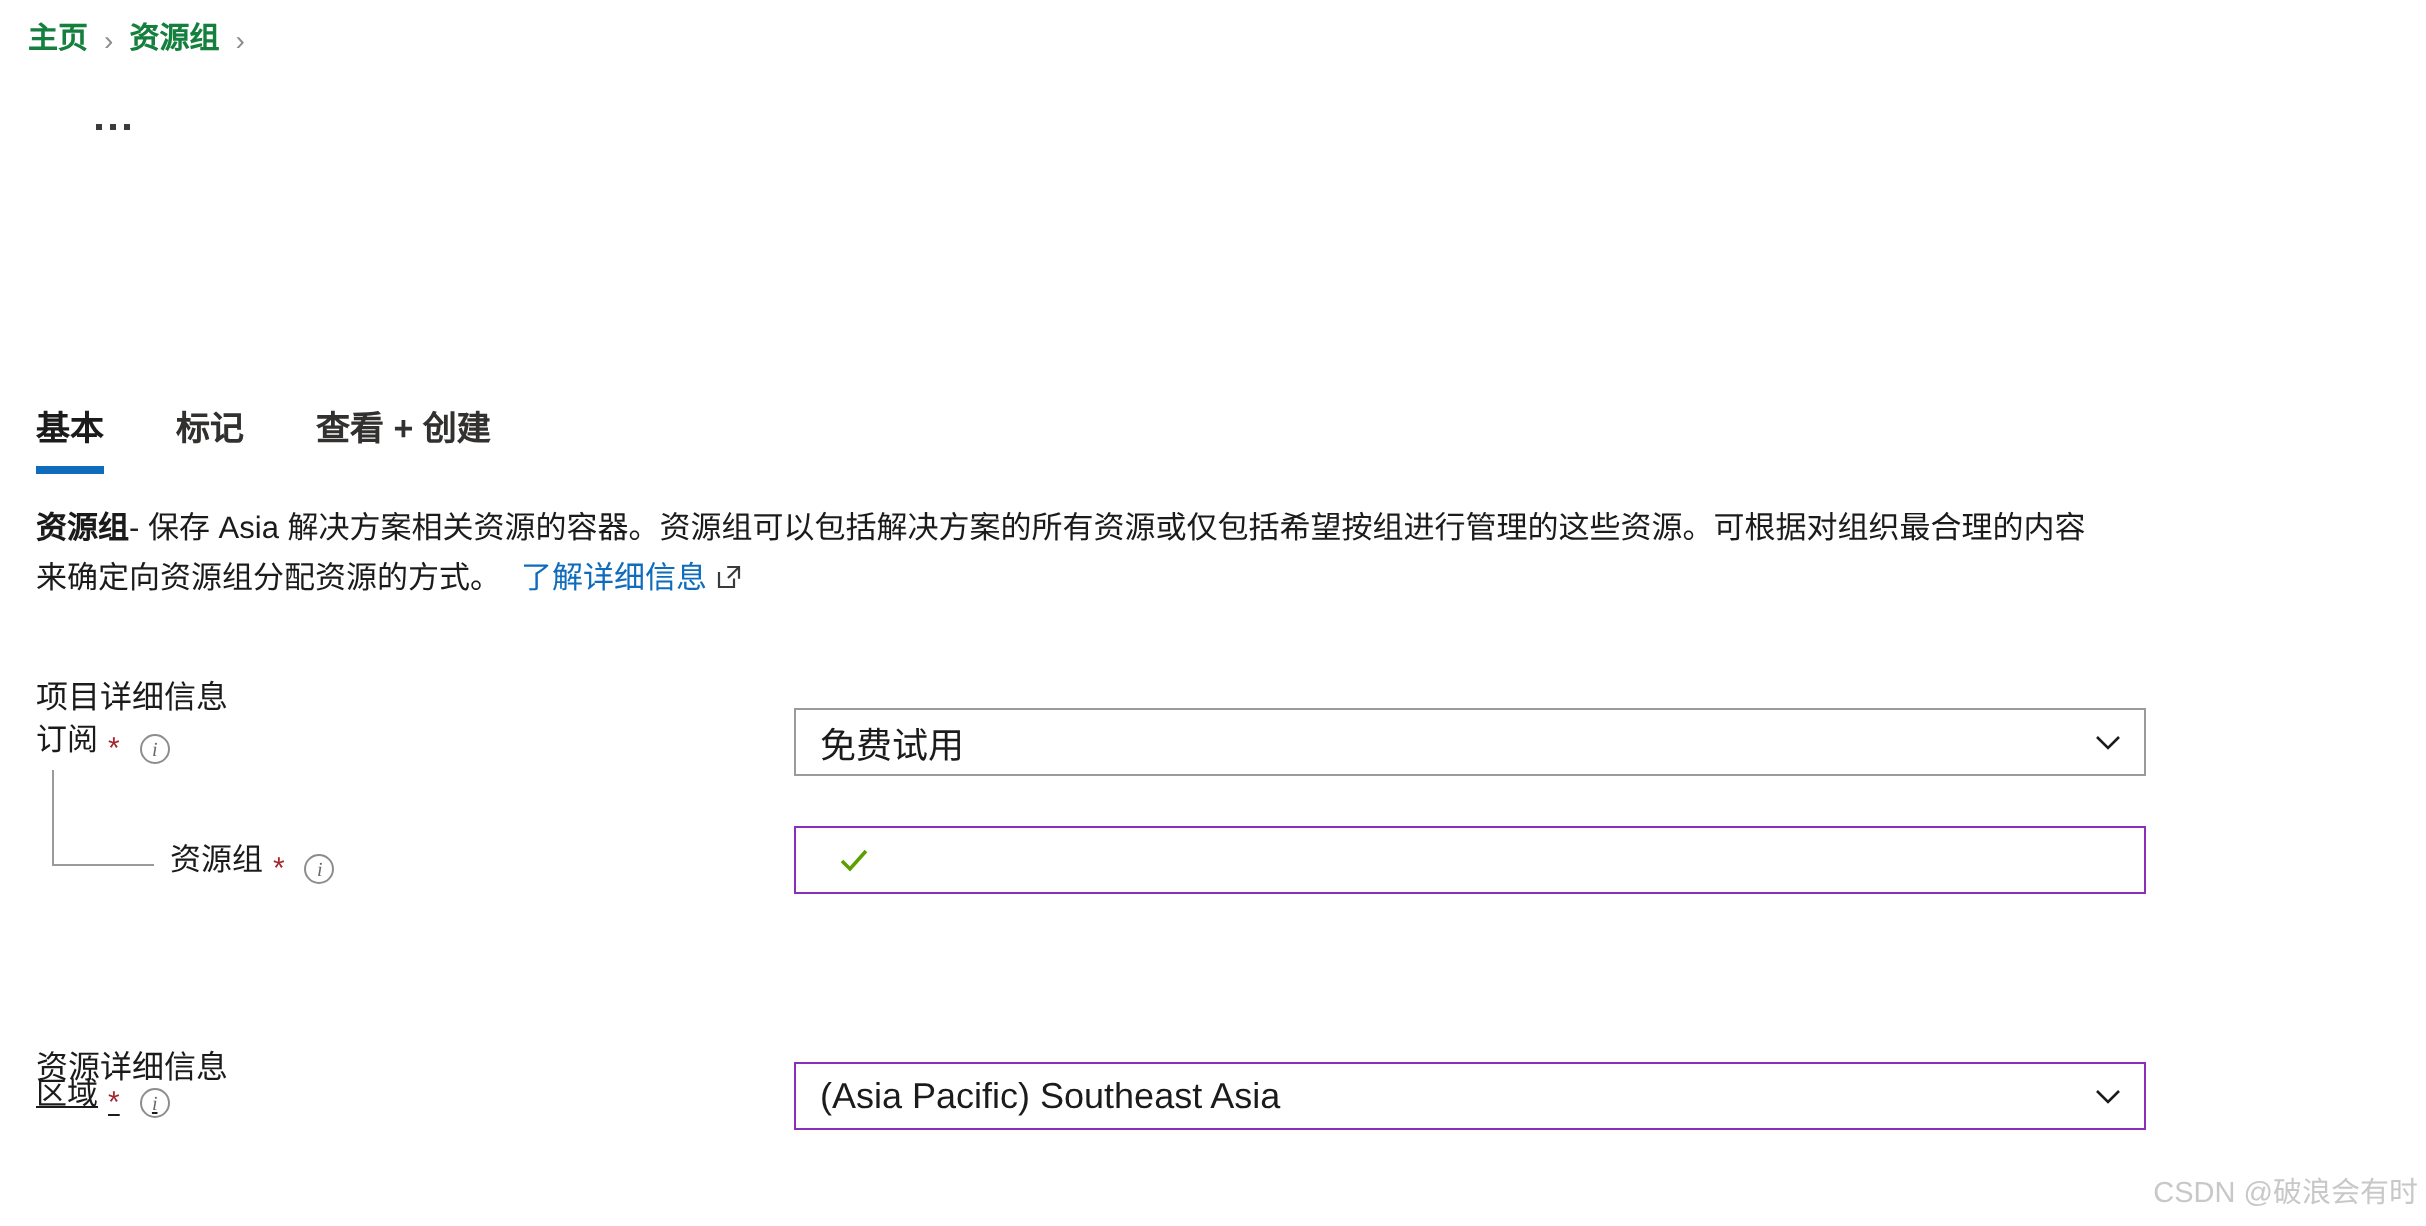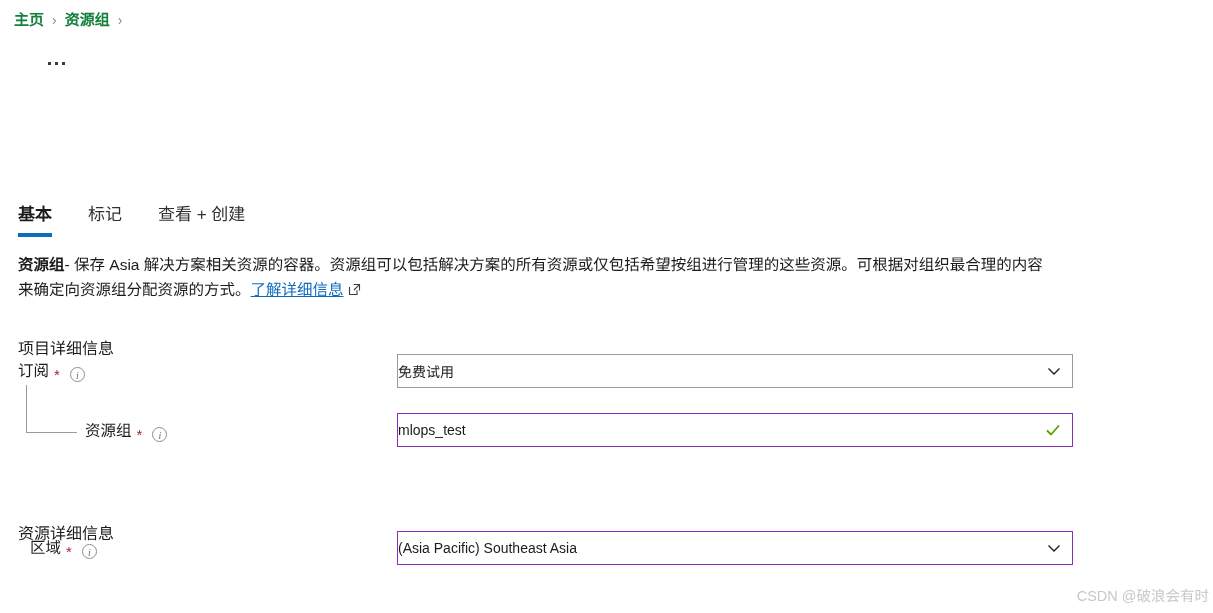--- a/index.html
+++ b/index.html
@@ -82,20 +82,21 @@
   }
   .tab {
     font-size: 17px;
     line-height: 24px;
     color: #323130;
     padding: 0 0 10px 0;
     margin-right: 36px;
     cursor: pointer;
     position: relative;
     white-space: nowrap;
+    font-weight: bold;
   }
   .tab.active {
     font-weight: bold;
     color: #1b1b1b;
   }
   .tab.active::after {
     content: "";
     position: absolute;
     left: 0;
     right: 0;
@@ -111,22 +112,22 @@
     top: 236px;
     width: 1040px;
     font-size: 15.5px;
     line-height: 25px;
     color: #1b1b1b;
   }
   .description b { font-weight: bold; }
   .learn-link {
     color: #0f6cbd;
     cursor: pointer;
-    white-space: nowrap;
-    text-decoration: underline;
+    margin-left: 10px;
+    white-space: nowrap;
   }
   .ext-icon {
     display: inline-block;
     vertical-align: -1px;
     margin-left: 4px;
   }
 
   
   .section-head {
     position: absolute;
@@ -143,21 +144,21 @@
     position: absolute;
     display: flex;
     align-items: flex-end;
     font-size: 15.5px;
     line-height: 22px;
     color: #1b1b1b;
     white-space: nowrap;
   }
   #label-subscription { left: 18px; top: 360px; }
   #label-resource-group { left: 85px; top: 420px; }
-  #label-region { left: 30px; top: 537px; }
+  #label-region { left: 18px; top: 537px; text-decoration: underline; }
 
   .req-star {
     color: #a4262c;
     margin-left: 5px;
     font-size: 15px;
     line-height: 1;
   }
   .info-icon {
     margin-left: 10px;
     width: 15px;
@@ -189,22 +190,22 @@
   
   .field-control {
     position: absolute;
     left: 397px;
     width: 676px;
     height: 34px;
     box-sizing: border-box;
     background: #ffffff;
     display: flex;
     align-items: center;
-    padding: 0 10px 0 0;
-    font-size: 14px;
+    padding: 0 10px 0 12px;
+    font-size: 18px;
     color: #1b1b1b;
     cursor: pointer;
   }
   #field-subscription { top: 354px; border: 1px solid #9a9a9a; }
   #field-resource-group { top: 413px; border: 1px solid #8a2be2; border-color: #8b2fb8; cursor: text; }
   #field-region { top: 531px; border: 1px solid #8b2fb8; }
 
   .field-value { flex: 1 1 auto; white-space: nowrap; overflow: hidden; }
 
   .chevron {
@@ -282,21 +283,20 @@
 <div class="field-control" id="field-subscription">
   <span class="field-value">免费试用</span>
   <span class="chevron">
     <svg width="16" height="16" viewBox="0 0 16 16">
         <path d="M2.5 5.5 L8 11 L13.5 5.5" fill="none" stroke="#1b1b1b" stroke-width="1.3"></path>
       </svg>
   </span>
 </div>
 
 <div class="field-control" id="field-resource-group">
-  <span class="field-value" placeholder="">mlops_test</span>
   <span class="check-icon">
     <svg width="18" height="18" viewBox="0 0 18 18">
         <path d="M3 9.5 L7 13.5 L15 4.5" fill="none" stroke="#5ca000" stroke-width="1.8"></path>
       </svg>
   </span>
 </div>
 
 <h2 class="section-head" id="section-resource">资源详细信息</h2>
 
 <div class="field-label" id="label-region">

